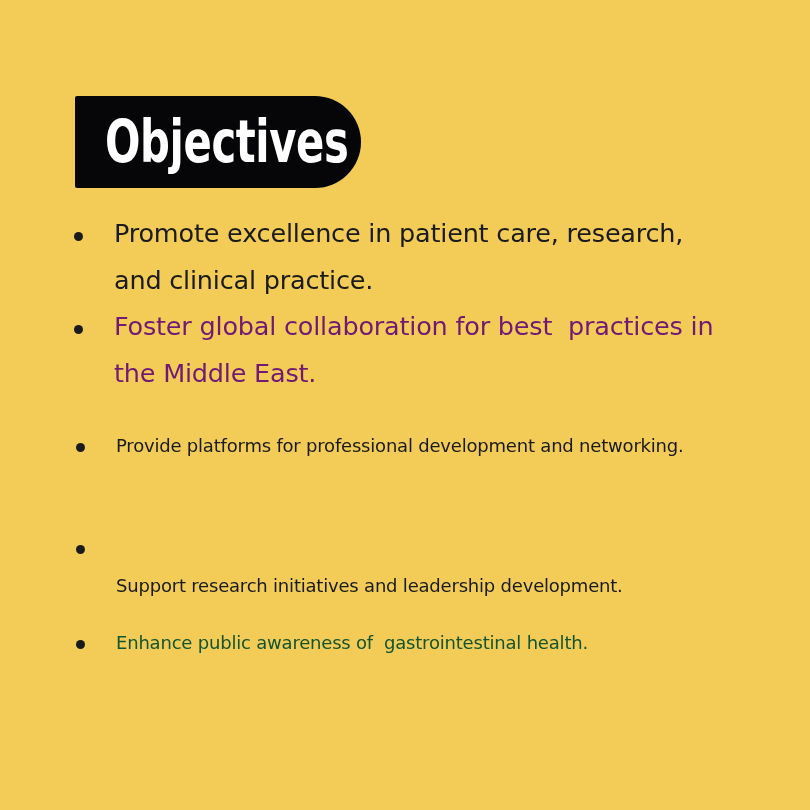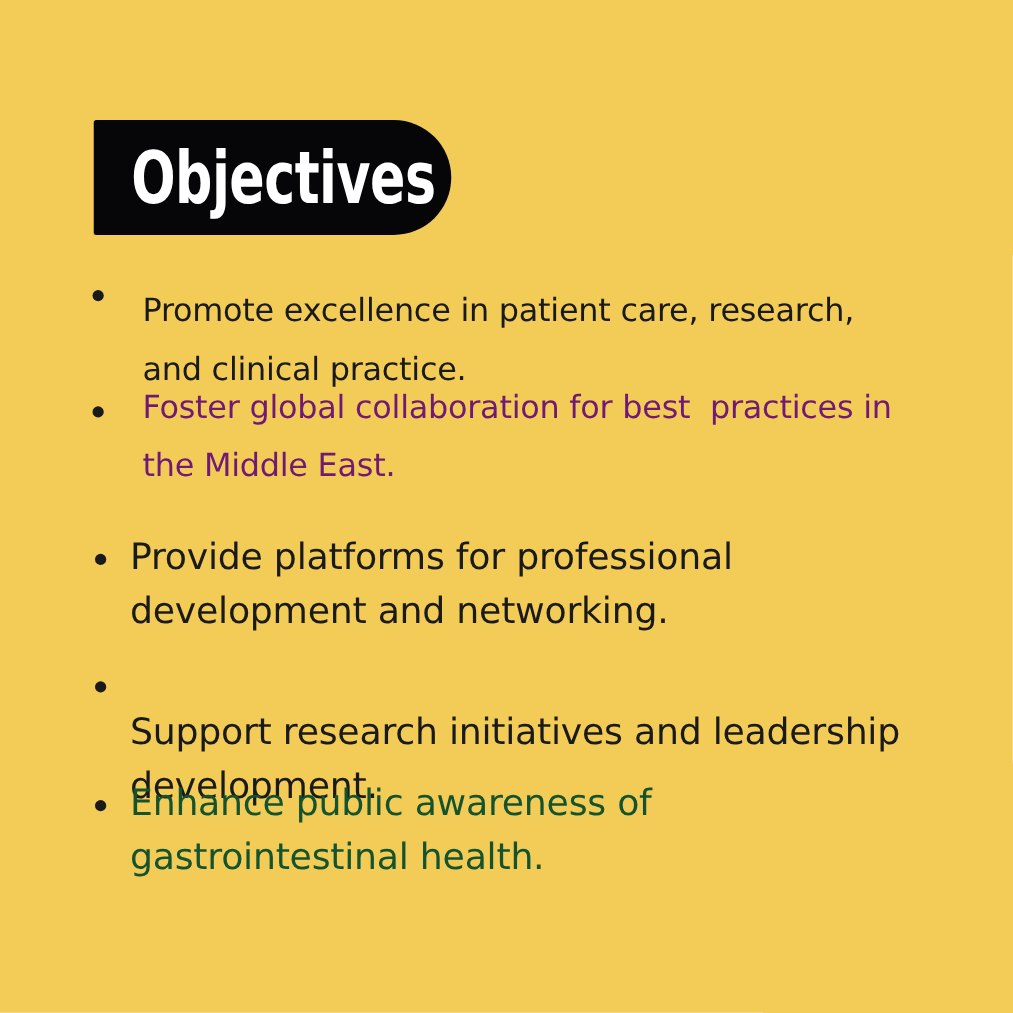--- a/index.html
+++ b/index.html
@@ -97,23 +97,23 @@
     letter-spacing: -0.2px;
   }
 
   
   .group-b .bullet-marker {
     left: 76px;
     width: 9px;
     height: 9px;
   }
   .group-b .bullet-text {
-    left: 104px;
+    left: 116px;
     width: 640px;
-    font-size: 29px;
+    font-size: 18px;
     line-height: 43px;
     letter-spacing: -0.2px;
   }
 
   #item-0 { left: 0; top: 210px; }
   #item-0 .bullet-marker { top: 22px; }
   #item-0 .bullet-text    { top: 0px; }
 
   #item-1 { left: 0; top: 303px; }
   #item-1 .bullet-marker { top: 22px; }
@@ -137,21 +137,21 @@
 <div id="slide" style="background: rgb(242, 204, 87);">
 
   <div id="title-banner" style="background: rgb(6, 6, 8);">
     <div id="title-text" style="color: rgb(255, 255, 255);">Objectives</div>
   </div>
 
   <div id="objectives-list">
 
     <div class="bullet-item group-a" id="item-0">
       <span class="bullet-marker" style="background: rgb(26, 26, 26);"></span>
-      <span class="bullet-text" style="color: rgb(26, 26, 26); margin-top: 16px;">Promote excellence in patient care, research, and clinical practice.</span>
+      <span class="bullet-text" style="color: rgb(26, 26, 26);">Promote excellence in patient care, research, and clinical practice.</span>
     </div>
 
     <div class="bullet-item group-a" id="item-1">
       <span class="bullet-marker" style="background: rgb(26, 26, 26);"></span>
       <span class="bullet-text" style="color: #701a75;">Foster global collaboration for best  practices in the Middle East.</span>
     </div>
 
     <div class="bullet-item group-b" id="item-2">
       <span class="bullet-marker" style="background: rgb(26, 26, 26);"></span>
       <span class="bullet-text" style="color: rgb(26, 26, 26);">Provide platforms for professional development and networking.</span>

